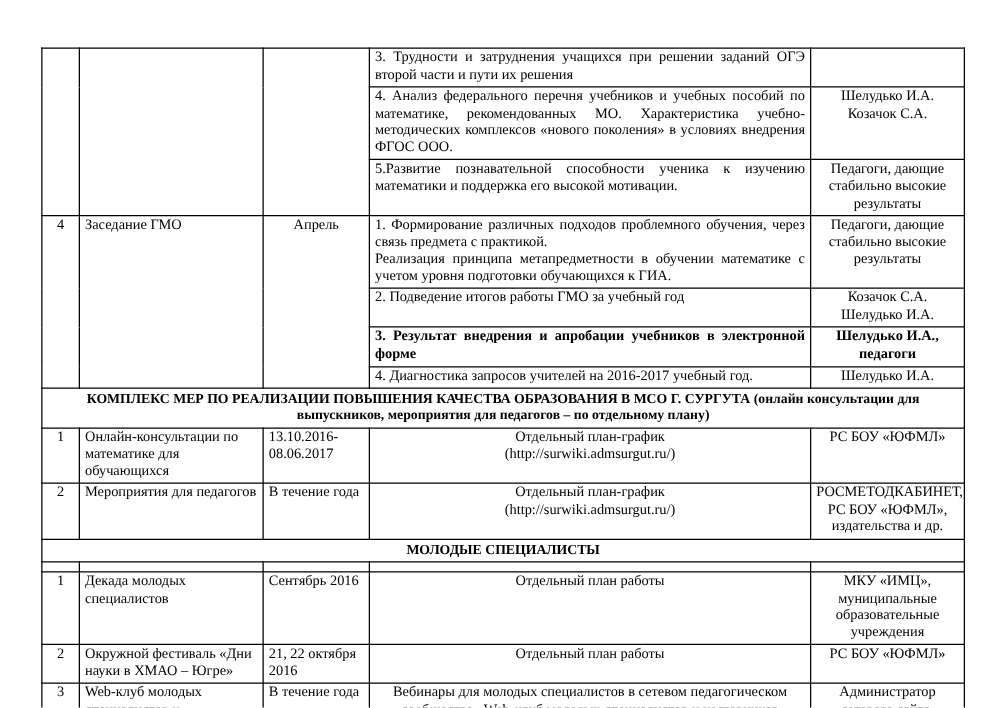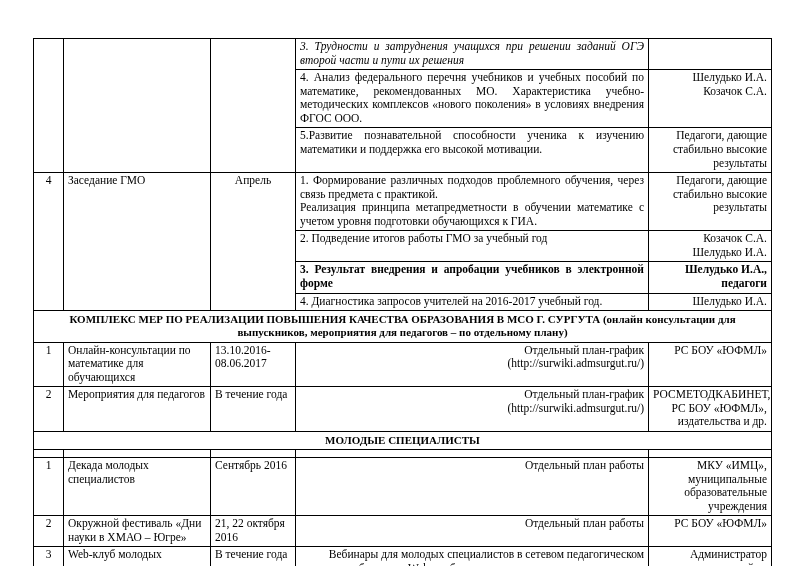--- a/index.html
+++ b/index.html
@@ -32,21 +32,21 @@
     padding: 1px 4px 2px 4px;
     vertical-align: top;
     white-space: pre-line;
     overflow: hidden;
   }
   td.num  { text-align: center; }
   td.name { text-align: left; }
   td.date { text-align: left; }
   td.date.c { text-align: center; margin-left: 44px; }
   td.j { text-align: justify; }
-  td.c { text-align: right; }
+  td.c { text-align: center; }
   td.hdr {
     font-weight: bold;
     text-align: center;
     font-size: 11px;
     line-height: 1.2;
     padding-top: 2px;
   }
 </style>
 </head>
 <body>
@@ -54,21 +54,21 @@
 <table class="plan">
   <colgroup>
     <col class="w-num">
     <col class="w-name">
     <col class="w-date">
     <col class="w-content">
     <col class="w-resp">
   </colgroup>
   <tbody>
 
-    <tr style="height:28px;font-style:italic;">
+    <tr style="height:28px;">
       <td class="num" rowspan="3"></td>
       <td class="name" rowspan="3"></td>
       <td class="date" rowspan="3"></td>
       <td class="j">3. Трудности и затруднения учащихся при решении заданий ОГЭ второй части и пути их решения</td>
       <td class="c"></td>
     </tr>
     <tr style="height:57px;">
       <td class="j">4. Анализ федерального перечня учебников и учебных пособий по математике, рекомендованных МО. Характеристика учебно-методических комплексов «нового поколения» в условиях внедрения ФГОС ООО.</td>
       <td class="c">Шелудько И.А.
 Козачок С.А.</td>

